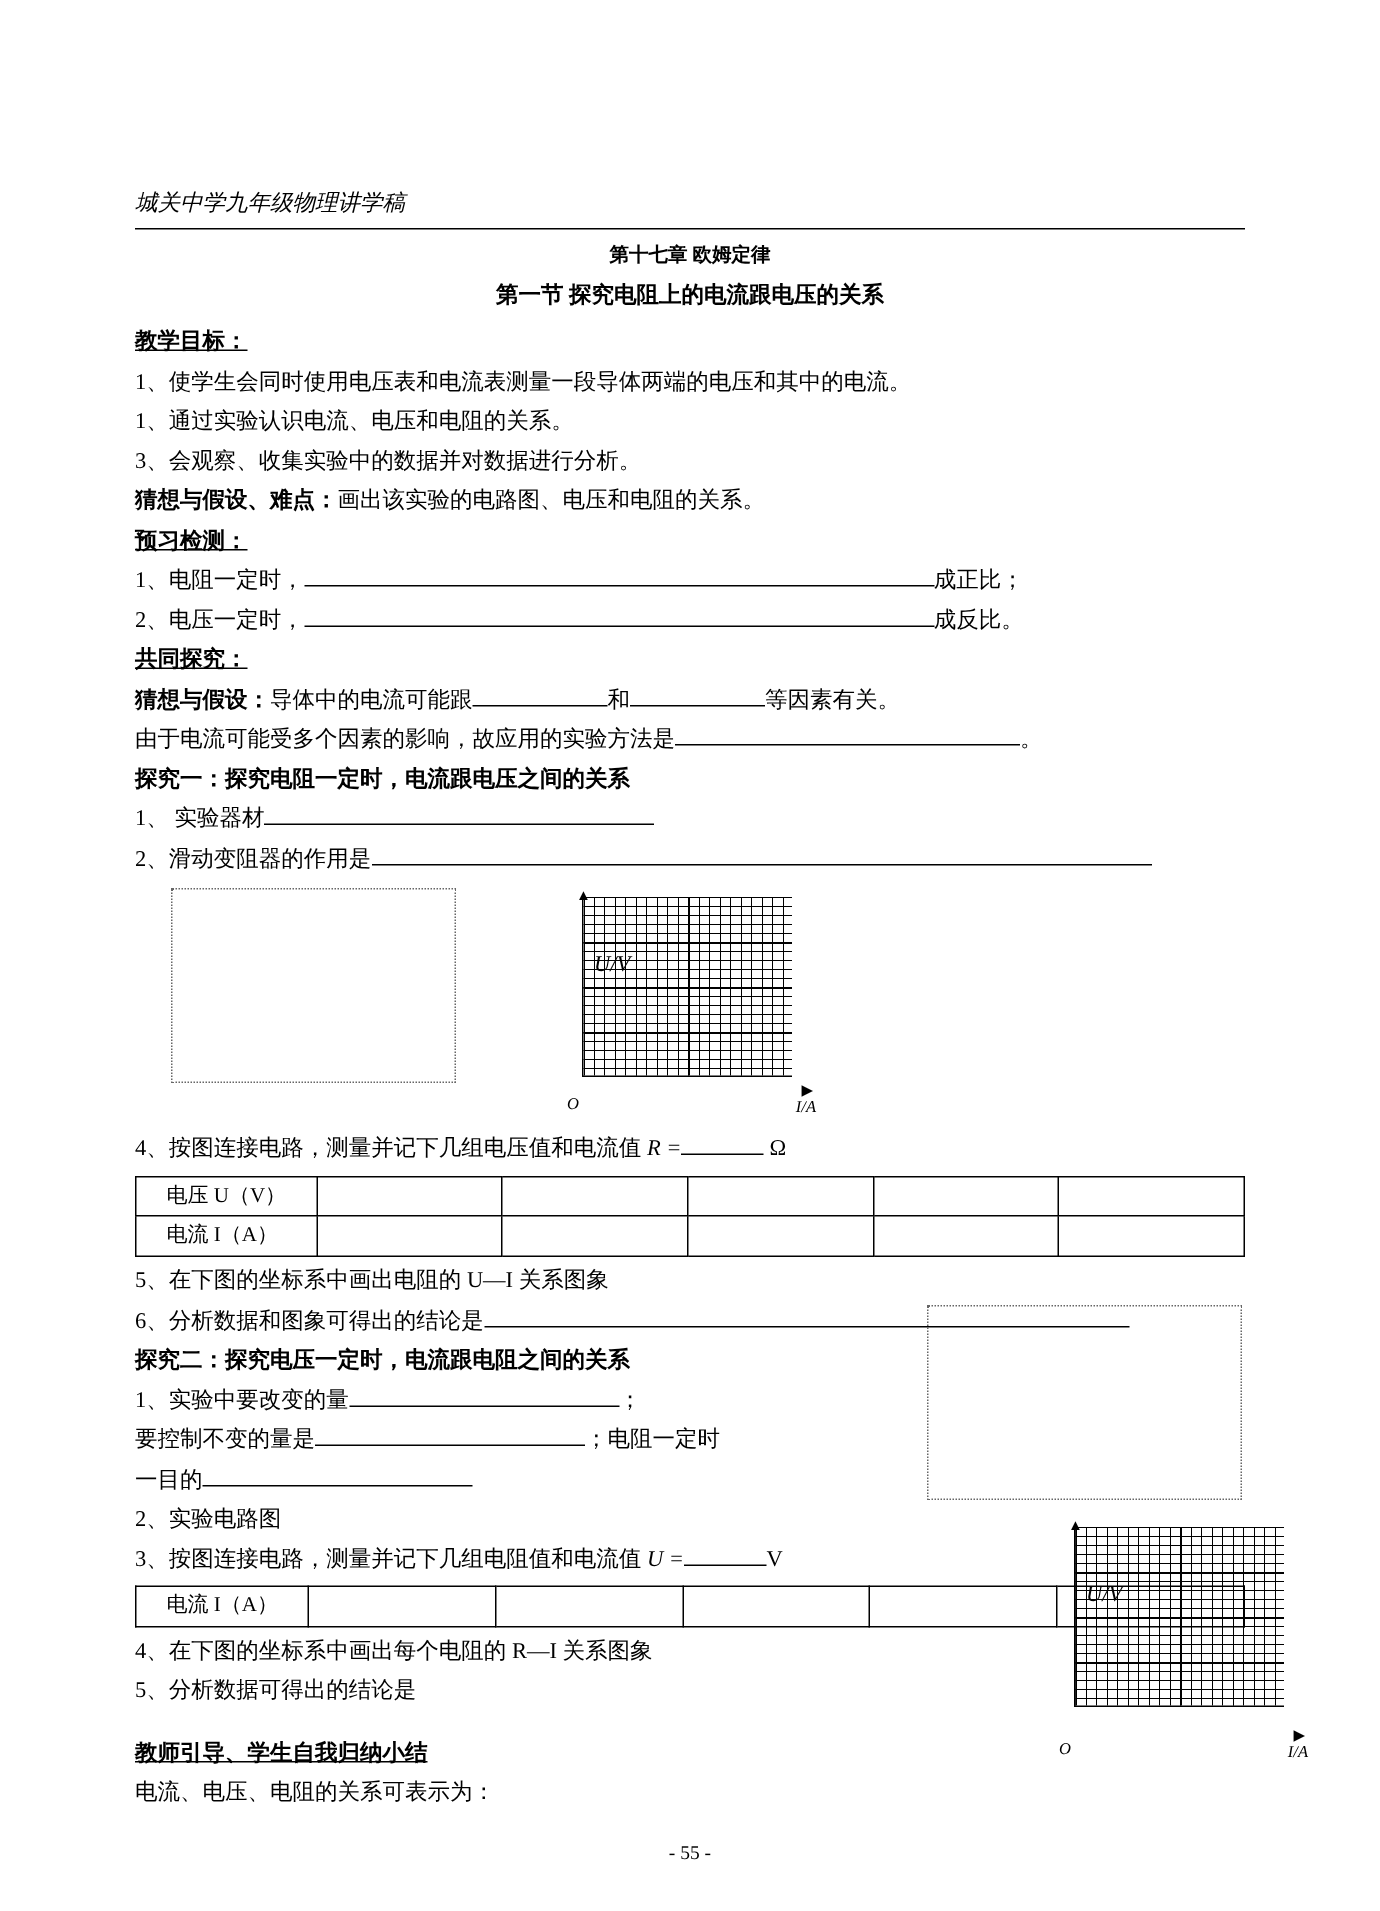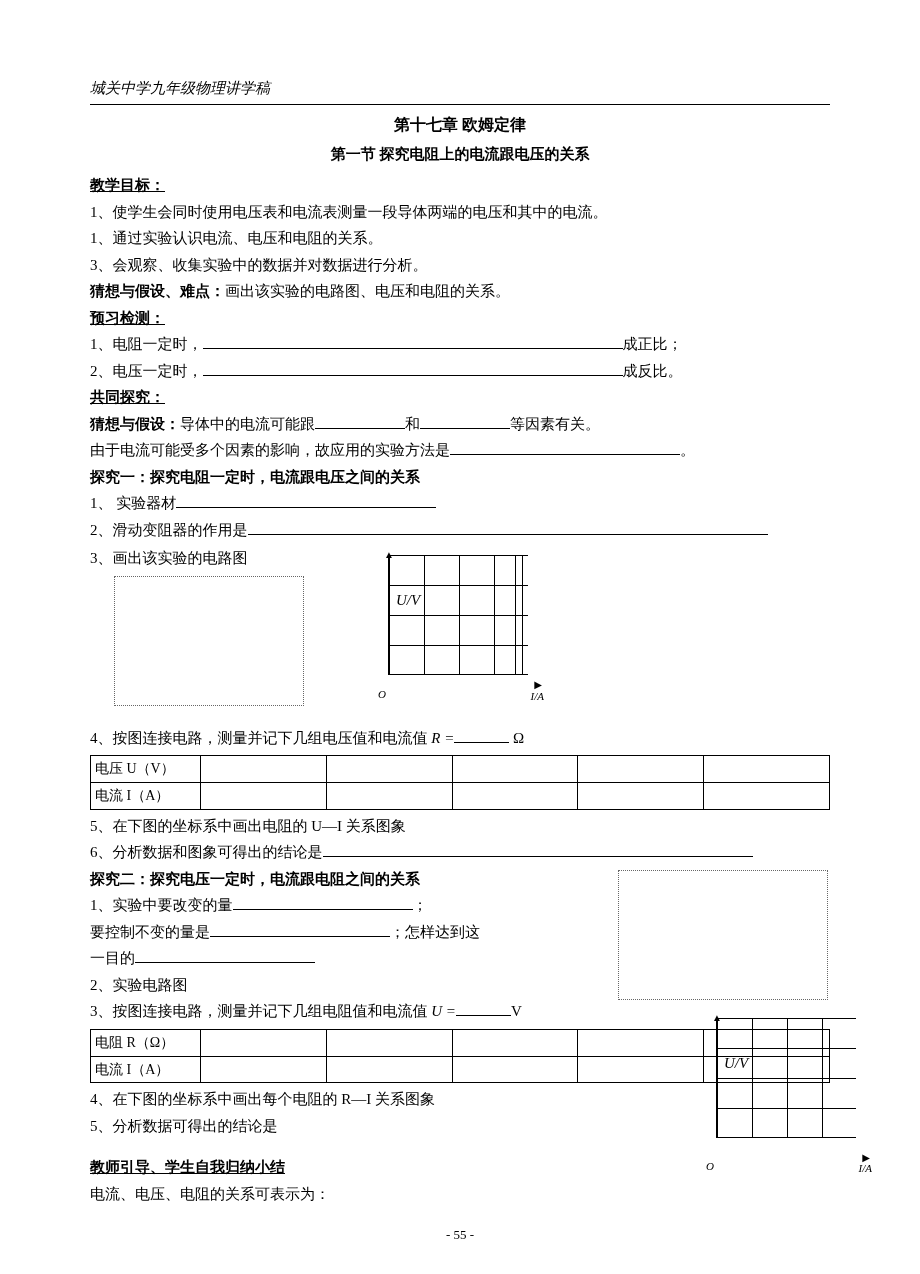--- a/index.html
+++ b/index.html
@@ -14,34 +14,35 @@
     line-height: 1.7;
     position: relative;
   }
   .header-row {
     display: flex;
     align-items: baseline;
     border-bottom: 1.5px solid #000;
     padding-bottom: 2px;
     margin-bottom: 6px;
     font-size: 15px;
+    margin-top: 48px;
   }
   .header-school {
     font-style: italic;
     font-family: "KaiTi", "楷体", serif;
     flex: 1;
   }
   .header-fields {
     display: flex;
     gap: 6px;
     font-size: 14px;
   }
   .blank-short { display: inline-block; border-bottom: 1px solid #000; min-width: 60px; height: 1em; }
   .blank-med { display: inline-block; border-bottom: 1px solid #000; min-width: 80px; height: 1em; }
-  .title-ch { text-align: center; font-weight: bold; font-size: 16px; margin-top: 4px; }
+  .title-ch { text-align: center; font-weight: bold; font-size: 13px; margin-top: 4px; }
   .title-sec { text-align: center; font-weight: bold; font-size: 15px; margin-top: 4px; margin-bottom: 6px; font-family: "KaiTi","楷体",serif;}
   .bold { font-weight: bold; }
   .sect { font-weight: bold; text-decoration: underline; }
   .line { margin: 1px 0; }
   .fill-long { display: inline-block; border-bottom: 1px solid #000; min-width: 420px; height: 1em; vertical-align: baseline;}
   .fill-mid { display: inline-block; border-bottom: 1px solid #000; min-width: 90px; height: 1em; vertical-align: baseline;}
   .fill-sm { display: inline-block; border-bottom: 1px solid #000; min-width: 55px; height: 1em; vertical-align: baseline;}
   .fill-xl { display: inline-block; border-bottom: 1px solid #000; min-width: 520px; height: 1em; vertical-align: baseline;}
   .row-flex { display: flex; align-items: flex-start; gap: 20px; }
   .dotted-box { border: 1px dotted #666; }
@@ -68,21 +69,21 @@
   .grid-o { position: absolute; left: 8px; bottom: -12px; font-size: 11px; font-style: italic;}
   table.data {
     border-collapse: collapse;
     width: 100%;
     margin: 4px 0;
   }
   table.data td {
     border: 1px solid #000;
     height: 24px;
     font-size: 14px;
-    padding: 1px 4px;
+    padding: 1px 20px;
   }
   table.data td:first-child { width: 110px; white-space: nowrap; }
   .small-grid {
     position: absolute;
     right: 52px;
     bottom: 110px;
     width: 170px;
     height: 150px;
   }
   .dotted-box-right {
@@ -137,21 +138,20 @@
 <div class="line">
   <span>由于电流可能受多个因素的影响，故应用的实验方法是</span><span class="fill-mid" style="min-width:230px"></span>。
 </div>
 
 <div class="line bold">探究一：探究电阻一定时，电流跟电压之间的关系</div>
 <div class="line"><span>1、 实验器材</span><span class="fill-mid" style="min-width:260px"></span></div>
 <div class="line"><span>2、滑动变阻器的作用是</span><span class="fill-xl"></span></div>
 
 <div class="row-flex" style="align-items:flex-start; margin-top:2px;">
   <div style="flex:0 0 220px;">
-    <div class="line">3、画出该实验的电路图</div>
     <div class="dotted-box" style="width:190px;height:130px;margin-left:24px;margin-top:4px;"></div>
   </div>
   <div class="grid-box" style="margin-left:40px;margin-top:6px;">
     <div class="grid-inner"></div>
     <span class="grid-y-arrow">▲</span>
     <span class="grid-ylabel it">U/V</span>
     <span class="grid-x-arrow">▶</span>
     <span class="grid-xlabel it">I/A</span>
     <span class="grid-o it">O</span>
   </div>
@@ -180,39 +180,31 @@
         <td></td>
       </tr>
 </tbody>
   </table>
 
 <div class="line">5、在下图的坐标系中画出电阻的 U—I 关系图象</div>
 <div class="line"><span>6、分析数据和图象可得出的结论是</span><span class="fill-mid" style="min-width:430px"></span></div>
 
 <div class="line bold">探究二：探究电压一定时，电流跟电阻之间的关系</div>
 <div class="line"><span>1、实验中要改变的量</span><span class="fill-mid" style="min-width:180px"></span><span>；</span></div>
-<div class="line"><span>   要控制不变的量是</span><span class="fill-mid" style="min-width:180px"></span><span>；怎样达到这</span></div>
+<div class="line"><span>   要控制不变的量是</span><span class="fill-mid" style="min-width:180px"></span><span>；电阻一定时</span></div>
 <div class="line"><span>   一目的</span><span class="fill-mid" style="min-width:180px"></span></div>
 <div class="line">2、实验电路图</div>
 <div class="line">
   <span>3、按图连接电路，测量并记下几组电阻值和电流值 </span><span class="it">U =</span><span class="fill-sm"></span><span>V</span>
 </div>
 
 <div class="dotted-box-right"></div>
 
 <table class="data tbl-narrow">
   <tbody>
-      <tr>
-        <td>电阻 R（Ω）</td>
-        <td></td>
-        <td></td>
-        <td></td>
-        <td></td>
-        <td></td>
-      </tr>
   <tr>
         <td>电流 I（A）</td>
         <td></td>
         <td></td>
         <td></td>
         <td></td>
         <td></td>
       </tr>
 </tbody>
   </table>

